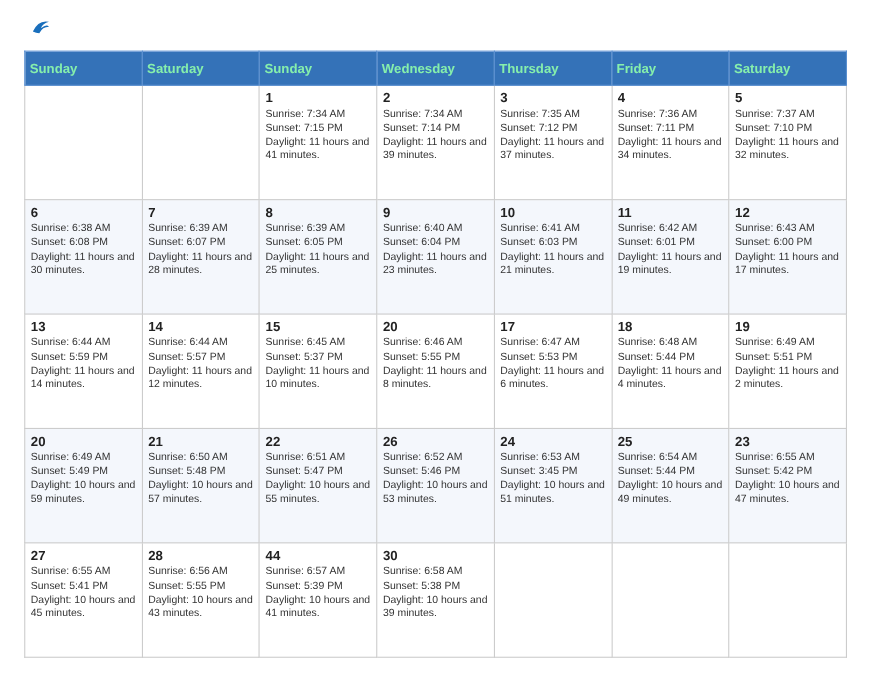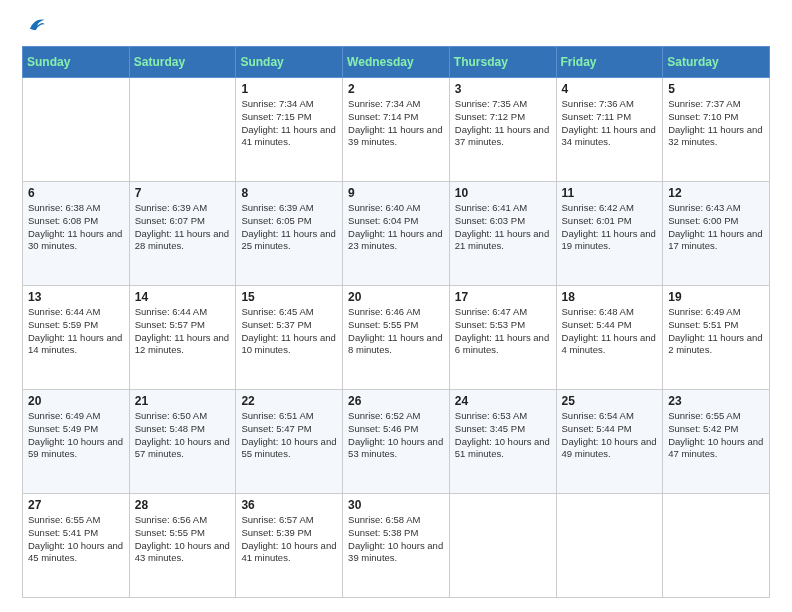--- a/index.html
+++ b/index.html
@@ -311,21 +311,21 @@
 Sunset: 5:41 PM
 Daylight: 10 hours and 45 minutes.</div>
           </td>
           <td>
             <span class="day-number">28</span>
             <div class="cell-content">Sunrise: 6:56 AM
 Sunset: 5:55 PM
 Daylight: 10 hours and 43 minutes.</div>
           </td>
           <td>
-            <span class="day-number">36</span>
+            <span class="day-number">44</span>
             <div class="cell-content">Sunrise: 6:57 AM
 Sunset: 5:39 PM
 Daylight: 10 hours and 41 minutes.</div>
           </td>
           <td>
             <span class="day-number">30</span>
             <div class="cell-content">Sunrise: 6:58 AM
 Sunset: 5:38 PM
 Daylight: 10 hours and 39 minutes.</div>
           </td>

